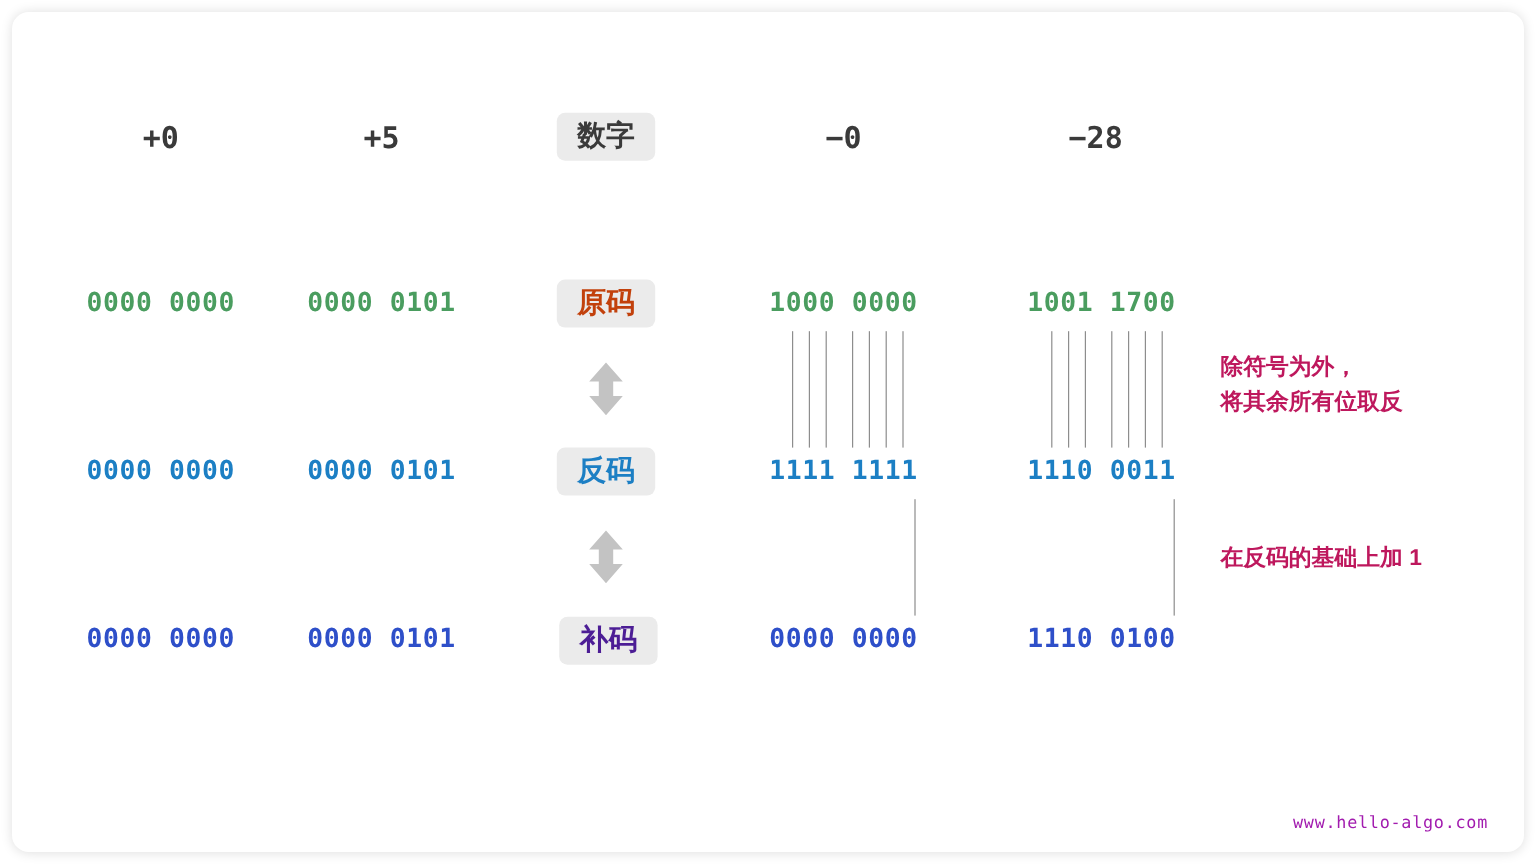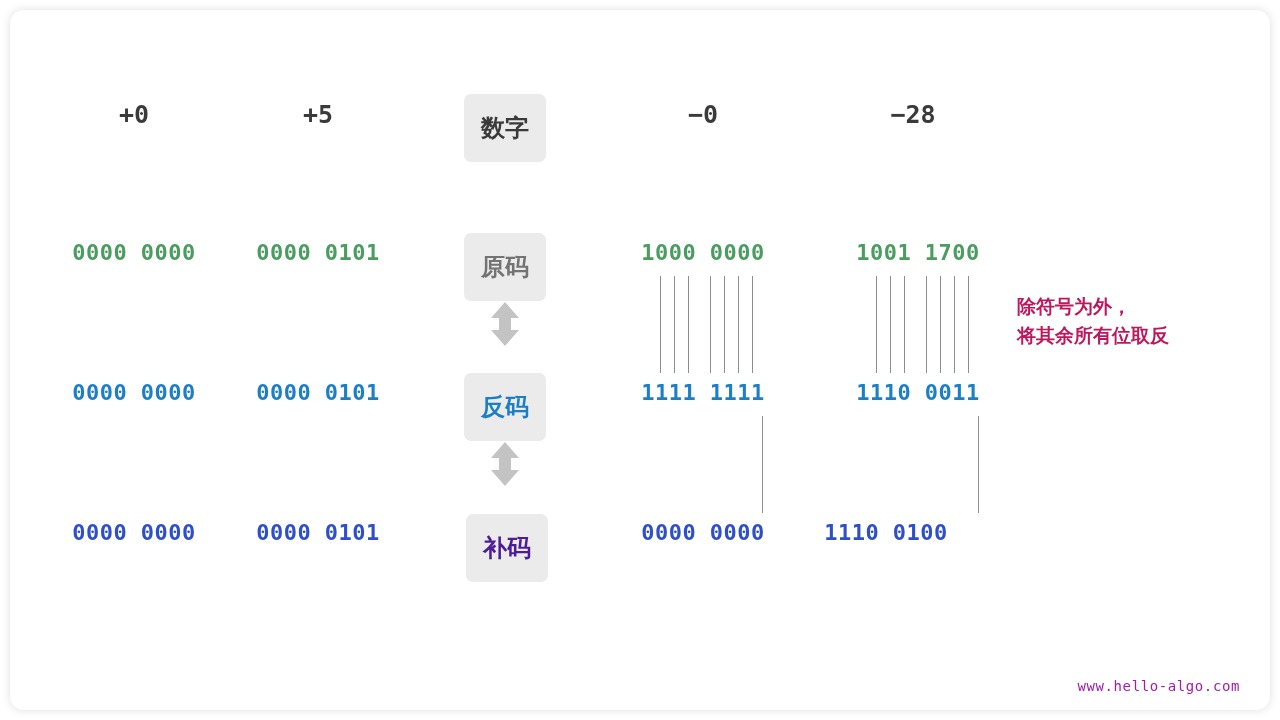--- a/index.html
+++ b/index.html
@@ -55,29 +55,29 @@
   .row-true  { color: #4a9d5f; }
   .row-ones  { color: #1c7fc4; }
   .row-twos  { color: #2e4fc9; }
 
   
   .pill {
     position: absolute;
     transform: translateX(-50%);
     background: #ebebeb;
     border-radius: 7px;
-    padding: 22px 17px;
+    padding: 8px 17px;
     font-size: 24px;
     font-weight: bold;
     line-height: 1;
     white-space: nowrap;
     text-align: center;
   }
   .pill-num  { color: #3a3a3a; }
-  .pill-true { color: #737373; }
+  .pill-true { color: #c2410c; }
   .pill-ones { color: #1c7fc4; }
   .pill-twos { color: #4c1d95; }
 
   
   .dbl-arrow {
     position: absolute;
     transform: translateX(-50%);
     width: 40px;
     height: 48px;
   }
@@ -180,28 +180,29 @@
 
   <div class="vline" style="left:752px; top:406px; height:97px;"></div>
   <div class="vline" style="left:968px; top:406px; height:97px;"></div>
 
   <div class="dbl-arrow" style="left:495px; top:430px;">
     <svg width="40" height="48" viewBox="0 0 40 48">
       <polygon points="20,2 34,18 26,18 26,30 34,30 20,46 6,30 14,30 14,18 6,18" fill="#c3c3c3"></polygon>
     </svg>
   </div>
 
+  <div class="note" style="left:1007px; top:441px;">在反码的基础上加  1</div>
 
   <div class="cell bits row-twos" style="left:124px; top:512px;">0000 0000</div>
 
   <div class="cell bits row-twos" style="left:308px; top:512px;">0000 0101</div>
 
   <div class="pill pill-twos" style="left:497px; top:504px;">补码</div>
 
   <div class="cell bits row-twos" style="left:693px; top:512px;">0000 0000</div>
 
-  <div class="cell bits row-twos" style="left:876px; top:512px;">1110 0100</div>
+  <div class="cell bits row-twos" style="left:908px; top:512px;">1110 0100</div>
 
 
 
   <div class="watermark">www.hello-algo.com</div>
 
 </div>
 
 </body></html>

